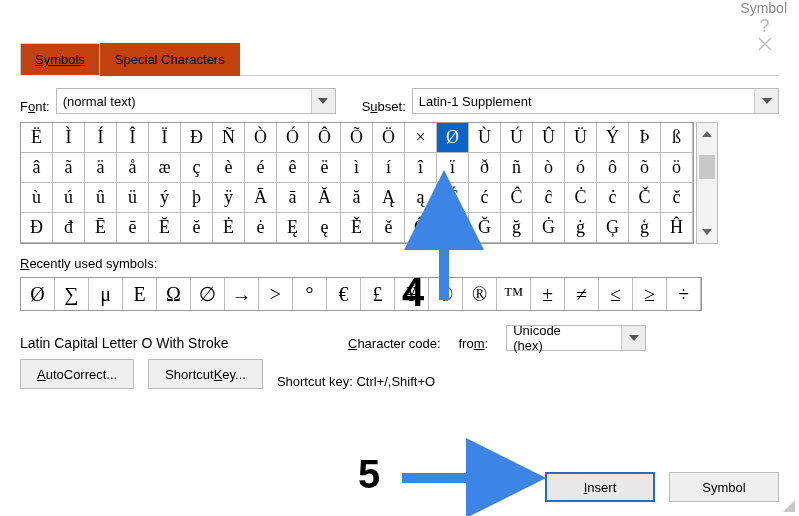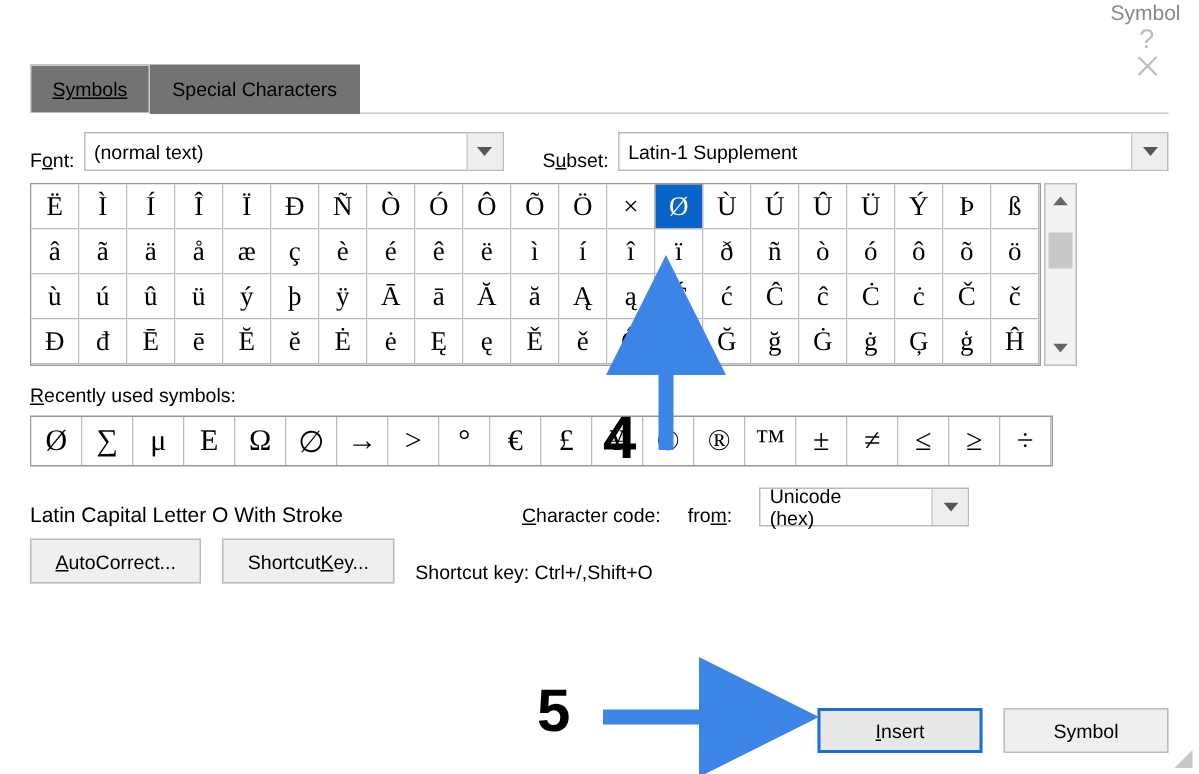--- a/index.html
+++ b/index.html
@@ -35,21 +35,21 @@
   .tabs {
     display: flex;
     border-bottom: 1px solid #ccc;
     margin-bottom: 12px;
   }
   .tab {
     padding: 8px 14px 8px 14px;
     border: 1px solid transparent;
     position: relative;
     top: 1px;
-    background: #737373;
+    background: #c2410c;
     font-size: 13px;
   }
   .tab.active {
     border: 1px solid #ccc;
     border-bottom: 1px solid #fff;
   }
   .row {
     display: flex;
     align-items: flex-end;
     margin-bottom: 8px;

